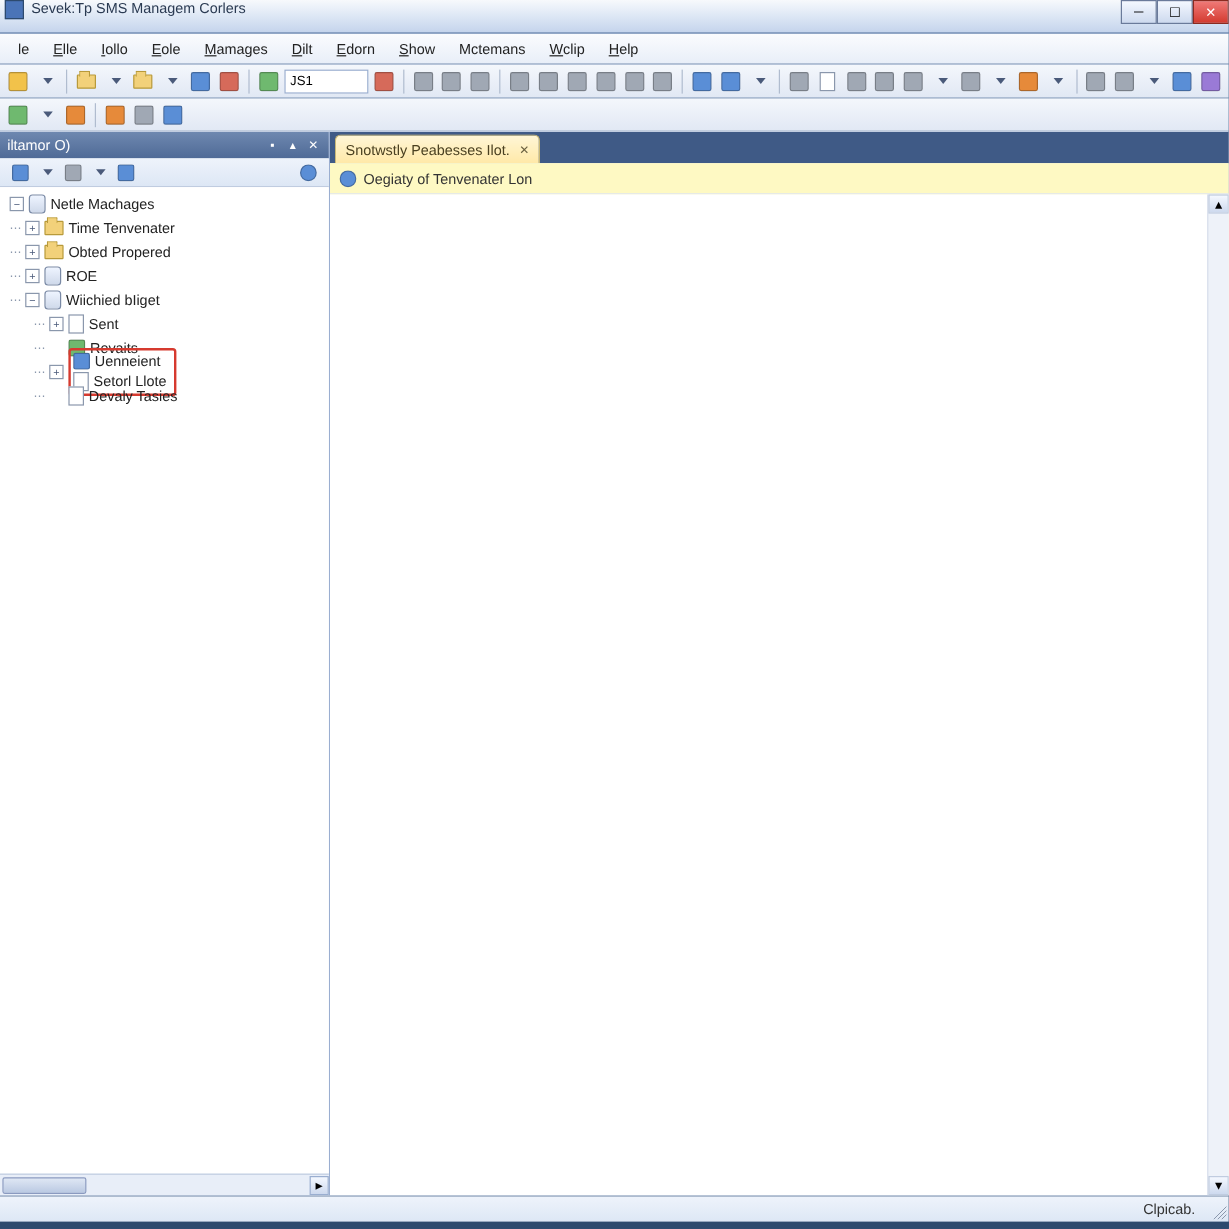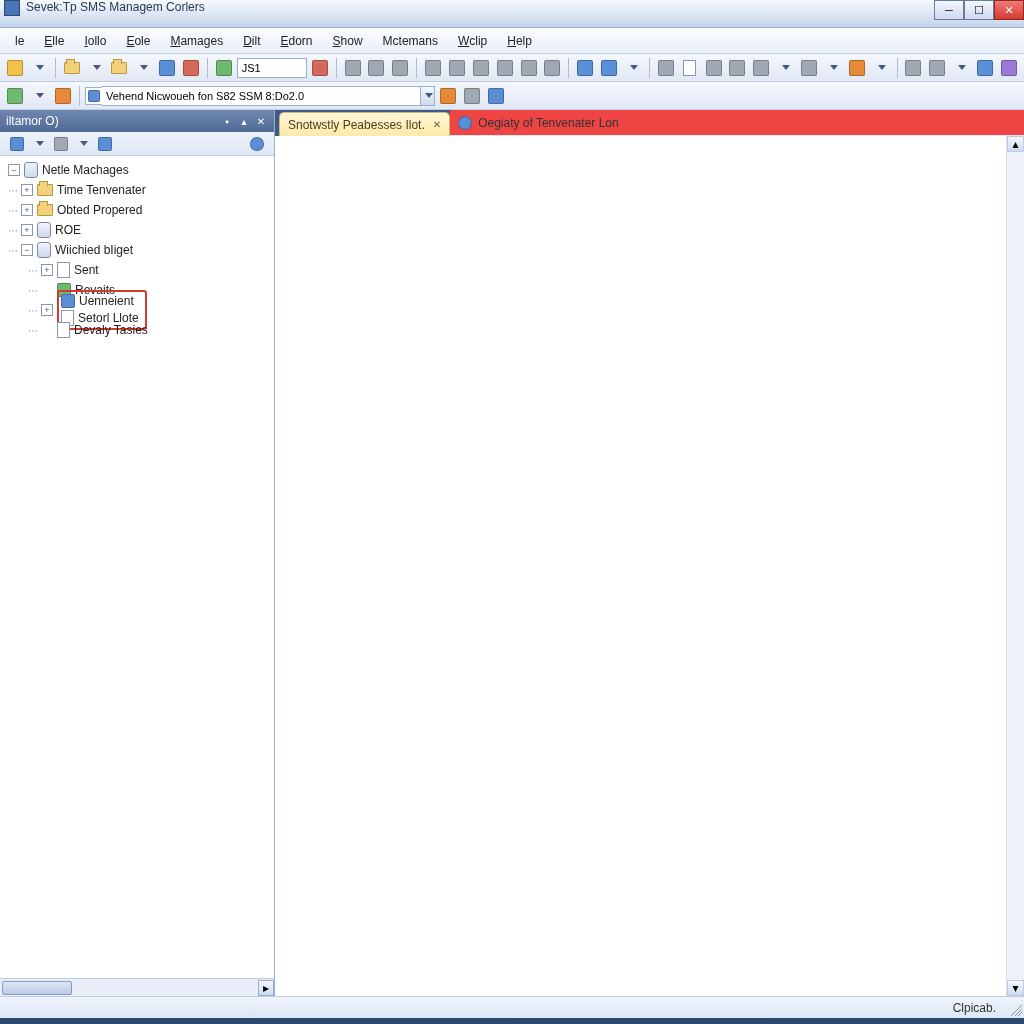--- a/index.html
+++ b/index.html
@@ -42,25 +42,25 @@
 .indent1 { padding-left:8px; }
 .indent2 { padding-left:28px; }
 .hl { border:2px solid #d63a2f; border-radius:3px; padding:1px 2px; display:flex; align-items:center; gap:4px;}
 
 
 .sb-scroll { height:18px; background:#e8eef8; border-top:1px solid #c0cce0; display:flex; align-items:center;}
 .sb-scroll .thumb { width:70px; height:14px; margin-left:2px; background:linear-gradient(180deg,#dfe7f4,#bac9e2); border:1px solid #8a9ac0; border-radius:2px;}
 .sb-scroll .arrow { width:16px; height:16px; margin-left:auto; border:1px solid #9aaed0; background:linear-gradient(180deg,#f4f8ff,#cdd9ee); display:flex;align-items:center;justify-content:center;}
 
 
-.content { flex:1; background:#fff; display:flex; flex-direction:row;}
+.content { flex:1; background:#fff; display:flex; flex-direction:column;}
 .tabstrip { height:26px; background:#3f5a86; display:flex; align-items:flex-end; padding-left:4px;}
 .tab { height:24px; background:linear-gradient(180deg,#fff6d6,#ffe9a8); border:1px solid #c9b877; border-bottom:none; border-radius:5px 5px 0 0; display:flex; align-items:center; padding:0 8px; gap:8px; color:#4a4020; font-size:12px;}
 .tab .x { font-size:10px; color:#6a6040;}
-.content-inner { flex:1; background:#ef4444; border-left:0; }
+.content-inner { flex:1; background:#fef9c3; border-left:0; }
 .crumb { height:26px; display:flex; align-items:center; padding:0 8px; gap:6px; border-bottom:1px solid #e0e6f0; color:#333;}
 .content-blank { flex:1; background:#fff; position:relative;}
 .right-scroll { position:absolute; right:0; top:0; bottom:0; width:18px; background:#eef2f9; border-left:1px solid #d6deec;}
 .right-scroll .up,.right-scroll .down{height:16px; border:1px solid #c0cce0; background:linear-gradient(180deg,#f4f8ff,#cdd9ee); display:flex;align-items:center;justify-content:center;}
 .right-scroll .down{position:absolute;bottom:0;left:0;right:0;}
 
 
 .statusbar { height:22px; background:linear-gradient(180deg,#eef3fb,#dde7f5); border-top:1px solid #c0cce0; display:flex; align-items:center; justify-content:flex-end; padding:0 28px 0 8px; color:#333; position:relative;}
 .grip { position:absolute; right:2px; bottom:2px; width:14px; height:14px; background:
   linear-gradient(135deg, transparent 60%, #8a97ac 60% 64%, transparent 64% 72%, #8a97ac 72% 76%, transparent 76% 84%, #8a97ac 84% 88%, transparent 88%);}
@@ -232,29 +232,20 @@
   <div class="tbtn">
       <span class="icblk ic-g"></span>
     </div>
   <div class="tbtn">
       <span class="caret"></span>
     </div>
   <div class="tbtn">
       <span class="icblk ic-o"></span>
     </div>
   <div class="tsep"></div>
-  <div class="addr-input">
-    <span style="width:18px;height:18px;border:1px solid #9aaed0;background:#fff;display:flex;align-items:center;justify-content:center;margin-right:-1px">
-        <span class="icblk ic-b" style="width:12px;height:12px"></span>
-      </span>
-    <input class="tinput" style="flex: 1 1 0%; border-left: none;" value="Vehend Nicwoueh fon S82 SSM 8:Do2.0">
-    <div class="dropdown-btn">
-        <span class="caret"></span>
-      </div>
-  </div>
   <div class="tbtn">
       <span class="icblk ic-o"></span>
     </div>
   <div class="tbtn">
       <span class="icblk ic-gr"></span>
     </div>
   <div class="tbtn">
       <span class="icblk ic-b"></span>
     </div>
 </div>

